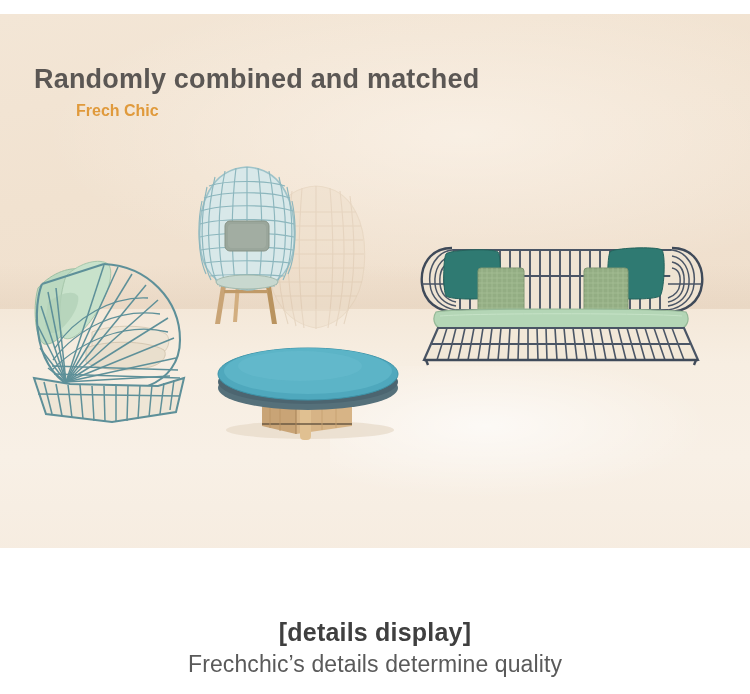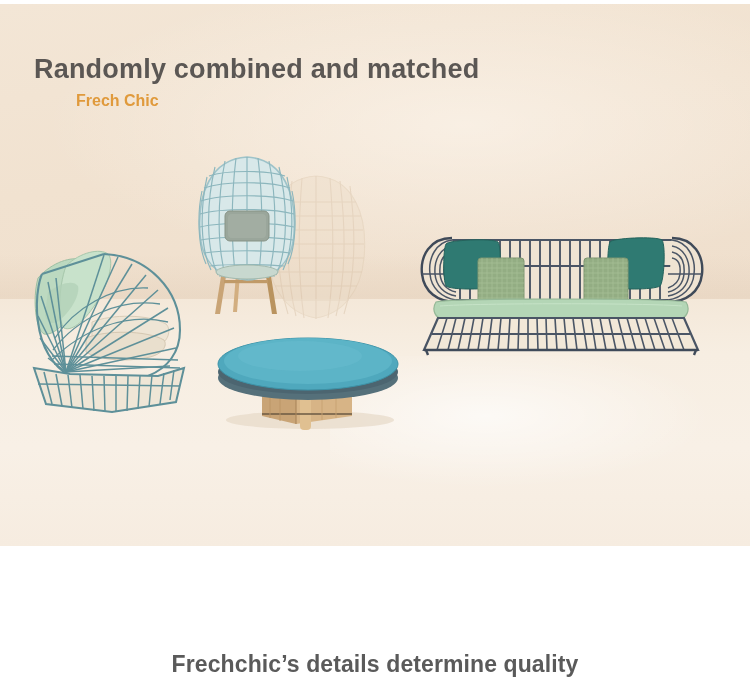--- a/index.html
+++ b/index.html
@@ -19,21 +19,21 @@
   .top-gap {
     position: absolute;
     left: 0; top: 0;
     width: 750px; height: 6px;
     background: #ffffff;
   }
 
   
   .hero {
     position: absolute;
-    left: 0; top: 4px;
+    left: 0; top: 14px;
     width: 750px; height: 542px;
     overflow: hidden;
     background: #f0e1cf;
   }
   .wall {
     position: absolute;
     left: 0; top: 0;
     width: 750px; height: 302px;
     background: linear-gradient(170deg, #f3e6d6 0%, #f1e2d0 45%, #efdfcd 100%);
   }
@@ -117,21 +117,21 @@
     font-weight: bold;
     color: #3f3f3f;
     letter-spacing: .2px;
   }
   .caption-line2 {
     position: absolute;
     left: 0; top: 103px;
     width: 750px;
     text-align: center;
     font-size: 23px;
-    font-weight: bold;
+    font-weight: normal;
     color: #5a5a5a;
     letter-spacing: .1px;
   }
 </style>
 </head>
 <body>
 
 <div class="top-gap"></div>
 
 <div class="hero">
@@ -452,14 +452,15 @@
     <ellipse cx="108" cy="44" rx="90" ry="26" fill="#4fa8bd" stroke="#3d93a8" stroke-width="1"></ellipse>
     <ellipse cx="108" cy="41" rx="84" ry="23" fill="#5cb4c7"></ellipse>
     <ellipse cx="100" cy="36" rx="62" ry="15" fill="#68bccd" opacity=".55"></ellipse>
   </svg>
 
   <div class="hero-title">Randomly combined and matched</div>
   <div class="hero-subtitle">Frech Chic</div>
 </div>
 
 <div class="caption">
+  <div class="caption-line1">[details display]</div>
   <div class="caption-line2">Frechchic’s details determine quality</div>
 </div>
 
 </body></html>

